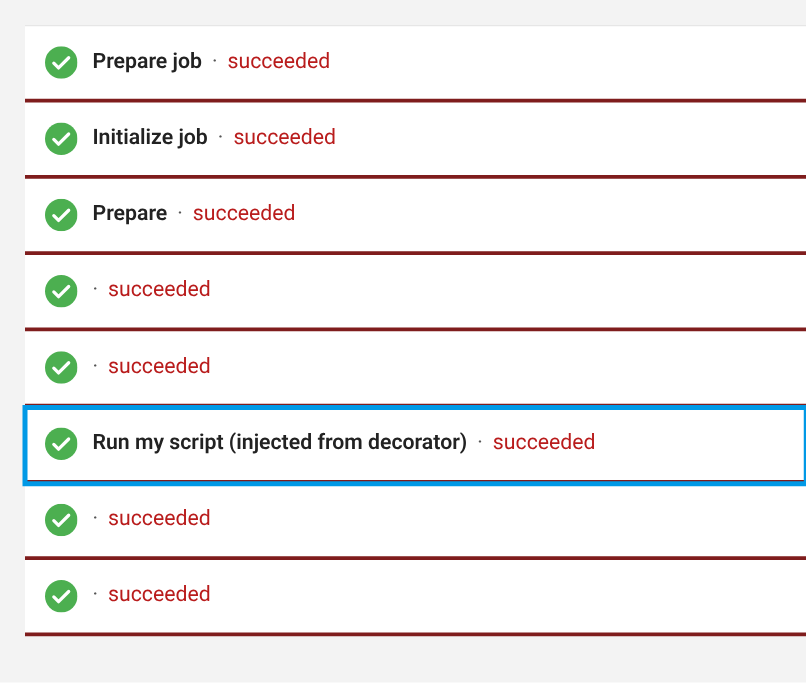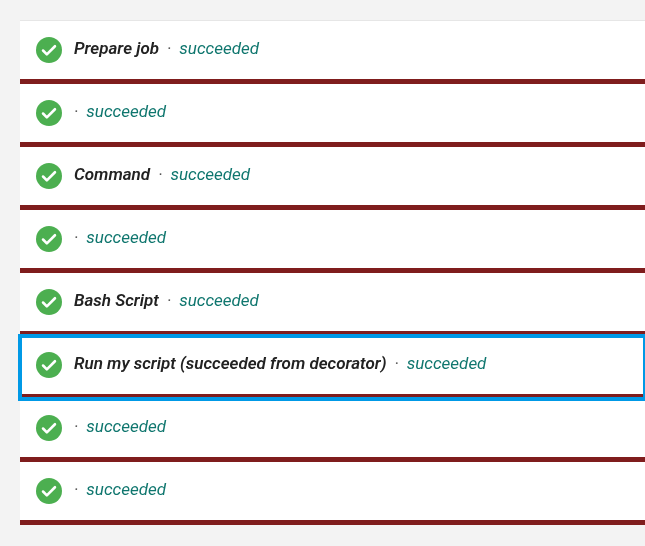--- a/index.html
+++ b/index.html
@@ -11,25 +11,25 @@
       font-family: -apple-system, BlinkMacSystemFont, "Segoe UI", Roboto, Helvetica, Arial, sans-serif;
       background: #f3f3f3;
       padding: 20px 0 20px 20px;
       width: 645px;
     }
     .step-list {
       background: #fff;
     }
     .step-row {
       display: flex;
+      align-items: center;
       padding: 16px 16px;
-      border-bottom: 5px solid #7f1d1d;
+      border-bottom: 3px solid #7f1d1d;
       gap: 12px;
       position: relative;
-      font-style: italic;
     }
     .step-row:first-child {
       border-top: 1px solid #e6e6e6;
     }
     .step-row.highlighted {
       outline: 4px solid #0099e6;
       outline-offset: -2px;
       z-index: 2;
     }
     .status-icon {
@@ -52,21 +52,21 @@
     }
     .step-name {
       color: #222;
       font-weight: 600;
     }
     .dot-sep {
       color: #555;
       font-weight: 400;
     }
     .step-status {
-      color: #0f766e;
+      color: #b91c1c;
       font-weight: 400;
     }
   </style>
 </head>
 <body>
 
 <div class="step-list">
 
   <div class="step-row">
     <span class="status-icon">
@@ -83,34 +83,35 @@
   </div>
 
   <div class="step-row">
     <span class="status-icon">
       <svg viewBox="0 0 24 24">
           <circle cx="12" cy="12" r="12" fill="#4caf50"></circle>
           <path d="M6.5 12.5 L10 16 L17.5 8.5" stroke="#fff" stroke-width="2.4" fill="none" stroke-linecap="round" stroke-linejoin="round"></path>
         </svg>
     </span>
     <span class="step-content">
+      <span class="step-name">Initialize job</span>
       <span class="dot-sep">·</span>
       <span class="step-status">succeeded</span>
     </span>
   </div>
 
   <div class="step-row">
     <span class="status-icon">
       <svg viewBox="0 0 24 24">
           <circle cx="12" cy="12" r="12" fill="#4caf50"></circle>
           <path d="M6.5 12.5 L10 16 L17.5 8.5" stroke="#fff" stroke-width="2.4" fill="none" stroke-linecap="round" stroke-linejoin="round"></path>
         </svg>
     </span>
     <span class="step-content">
-      <span class="step-name">Command</span>
+      <span class="step-name">Prepare</span>
       <span class="dot-sep">·</span>
       <span class="step-status">succeeded</span>
     </span>
   </div>
 
   <div class="step-row">
     <span class="status-icon">
       <svg viewBox="0 0 24 24">
           <circle cx="12" cy="12" r="12" fill="#4caf50"></circle>
           <path d="M6.5 12.5 L10 16 L17.5 8.5" stroke="#fff" stroke-width="2.4" fill="none" stroke-linecap="round" stroke-linejoin="round"></path>
@@ -123,35 +124,34 @@
   </div>
 
   <div class="step-row">
     <span class="status-icon">
       <svg viewBox="0 0 24 24">
           <circle cx="12" cy="12" r="12" fill="#4caf50"></circle>
           <path d="M6.5 12.5 L10 16 L17.5 8.5" stroke="#fff" stroke-width="2.4" fill="none" stroke-linecap="round" stroke-linejoin="round"></path>
         </svg>
     </span>
     <span class="step-content">
-      <span class="step-name">Bash Script</span>
       <span class="dot-sep">·</span>
       <span class="step-status">succeeded</span>
     </span>
   </div>
 
   <div class="step-row highlighted">
     <span class="status-icon">
       <svg viewBox="0 0 24 24">
           <circle cx="12" cy="12" r="12" fill="#4caf50"></circle>
           <path d="M6.5 12.5 L10 16 L17.5 8.5" stroke="#fff" stroke-width="2.4" fill="none" stroke-linecap="round" stroke-linejoin="round"></path>
         </svg>
     </span>
     <span class="step-content">
-      <span class="step-name">Run my script (succeeded from decorator)</span>
+      <span class="step-name">Run my script (injected from decorator)</span>
       <span class="dot-sep">·</span>
       <span class="step-status">succeeded</span>
     </span>
   </div>
 
   <div class="step-row">
     <span class="status-icon">
       <svg viewBox="0 0 24 24">
           <circle cx="12" cy="12" r="12" fill="#4caf50"></circle>
           <path d="M6.5 12.5 L10 16 L17.5 8.5" stroke="#fff" stroke-width="2.4" fill="none" stroke-linecap="round" stroke-linejoin="round"></path>

